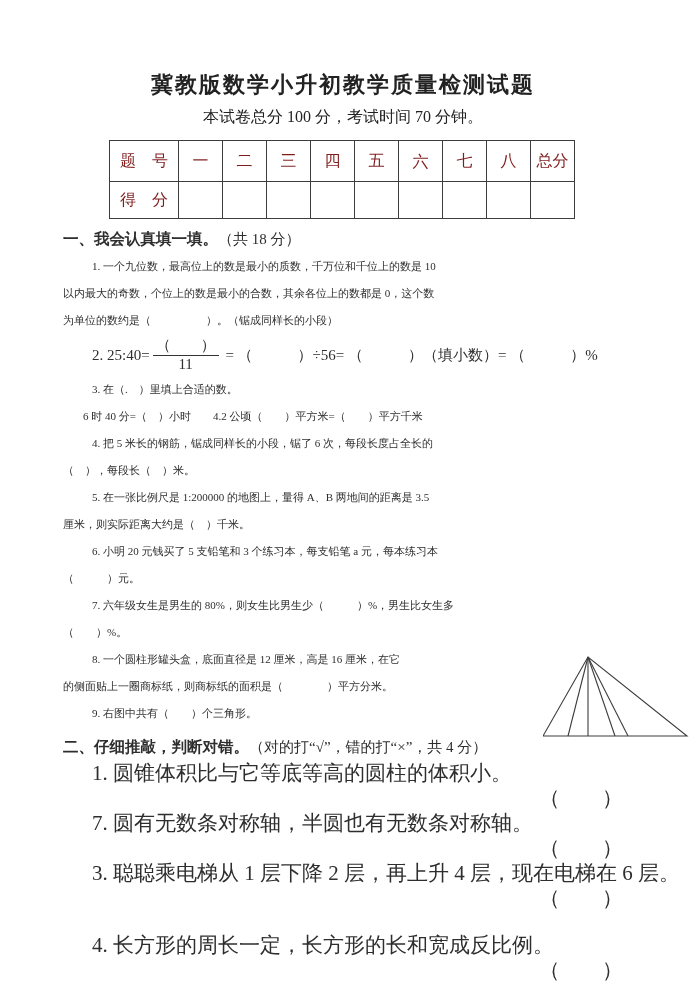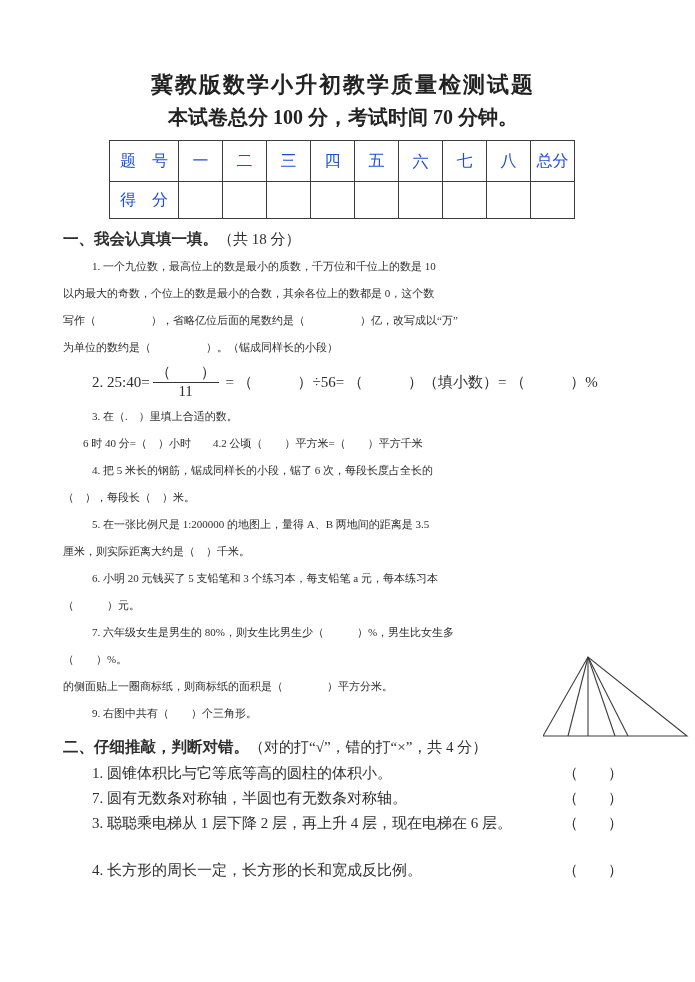--- a/index.html
+++ b/index.html
@@ -16,37 +16,37 @@
   .doc-title {
     text-align:center;
     font-size:22px;
     font-weight:600;
     letter-spacing:2px;
     line-height:26px;
     color:#222;
   }
   .doc-subtitle {
     text-align:center;
-    font-size:20px;
-    font-weight:700;
+    font-size:16px;
+    font-weight:400;
     line-height:22px;
     margin-top:8px;
     color:#222;
   }
   table.score-table {
     border-collapse:collapse;
     margin:12px 0 0 46px;
     table-layout:fixed;
   }
   table.score-table td {
     border:1.6px solid #3d3d3d;
     text-align:center;
     vertical-align:middle;
     font-size:16px;
-    color:#1d4ed8;
+    color:#7f1d1d;
     padding:0;
   }
   td.col-label { width:68px; }
   td.col-num   { width:43px; }
   tr.head-row td { height:40px; }
   tr.score-row td { height:36px; }
   td.cell-six {
     vertical-align:top;
     text-align:left;
     padding:1px 0 0 3px;
@@ -84,24 +84,25 @@
     display:inline-block;
     text-align:center;
     line-height:1.15;
     margin:0 3px;
     vertical-align:middle;
   }
   .frac .num { display:block; border-bottom:1.2px solid #333; padding:0 3px; }
   .frac .den { display:block; }
   .judge-line {
     display:flex;
-    font-size:15px;
+    font-size:21px;
     line-height:25px;
     white-space:pre;
     padding-left:29px;
+    flex-direction:column;
   }
   .judge-line .paren { margin-left:auto; }
   .gap-above { margin-top:22px; }
   .figure-triangle {
     position:absolute;
     left:543px; top:654px;
     width:146px; height:86px;
   }
 </style>
 </head>
@@ -139,21 +140,20 @@
       <td></td>
     </tr>
   </tbody>
     </table>
 
   <div class="sec">
     <div class="sec-heading"><span>一、我会认真填一填。</span><span class="note">（共 18 分）</span></div>
 
     <div class="ln indent">1. 一个九位数，最高位上的数是最小的质数，千万位和千位上的数是 10</div>
     <div class="ln">以内最大的奇数，个位上的数是最小的合数，其余各位上的数都是 0，这个数</div>
-    <div class="ln">写作（　　　　　），省略亿位后面的尾数约是（　　　　　）亿，改写成以“万”</div>
     <div class="ln">为单位的数约是（　　　　　）。（锯成同样长的小段）</div>
 
     <div class="frac-line">
       <span>2. 25:40=</span><span class="frac"><span class="num">（　　）</span><span class="den">11</span></span><span> = （　　　）÷56= （　　　）（填小数）= （　　　）%</span>
     </div>
 
     <div class="ln indent">3. 在（.　）里填上合适的数。</div>
     <div class="ln sub-indent">6 时 40 分=（　）小时　　4.2 公顷（　　）平方米=（　　）平方千米</div>
 
     <div class="ln indent">4. 把 5 米长的钢筋，锯成同样长的小段，锯了 6 次，每段长度占全长的</div>
@@ -161,20 +161,21 @@
 
     <div class="ln indent">5. 在一张比例尺是 1:200000 的地图上，量得 A、B 两地间的距离是 3.5</div>
     <div class="ln">厘米，则实际距离大约是（　）千米。</div>
 
     <div class="ln indent">6. 小明 20 元钱买了 5 支铅笔和 3 个练习本，每支铅笔 a 元，每本练习本</div>
     <div class="ln">（　　　）元。</div>
 
     <div class="ln indent">7. 六年级女生是男生的 80%，则女生比男生少（　　　）%，男生比女生多</div>
     <div class="ln">（　　）%。</div>
 
+    <div class="ln indent">8. 一个圆柱形罐头盒，底面直径是 12 厘米，高是 16 厘米，在它</div>
     <div class="ln">的侧面贴上一圈商标纸，则商标纸的面积是（　　　　）平方分米。</div>
 
     <div class="ln indent">9. 右图中共有（　　）个三角形。</div>
   </div>
 
   <svg class="figure-triangle" viewBox="0 0 146 86" fill="none" stroke="#3d3d3d" stroke-width="1.1">
     <polygon points="45,3 0,82 144,82" fill="none"></polygon>
     <line x1="45" y1="3" x2="25" y2="82"></line>
     <line x1="45" y1="3" x2="45" y2="82"></line>
     <line x1="45" y1="3" x2="72" y2="82"></line>

